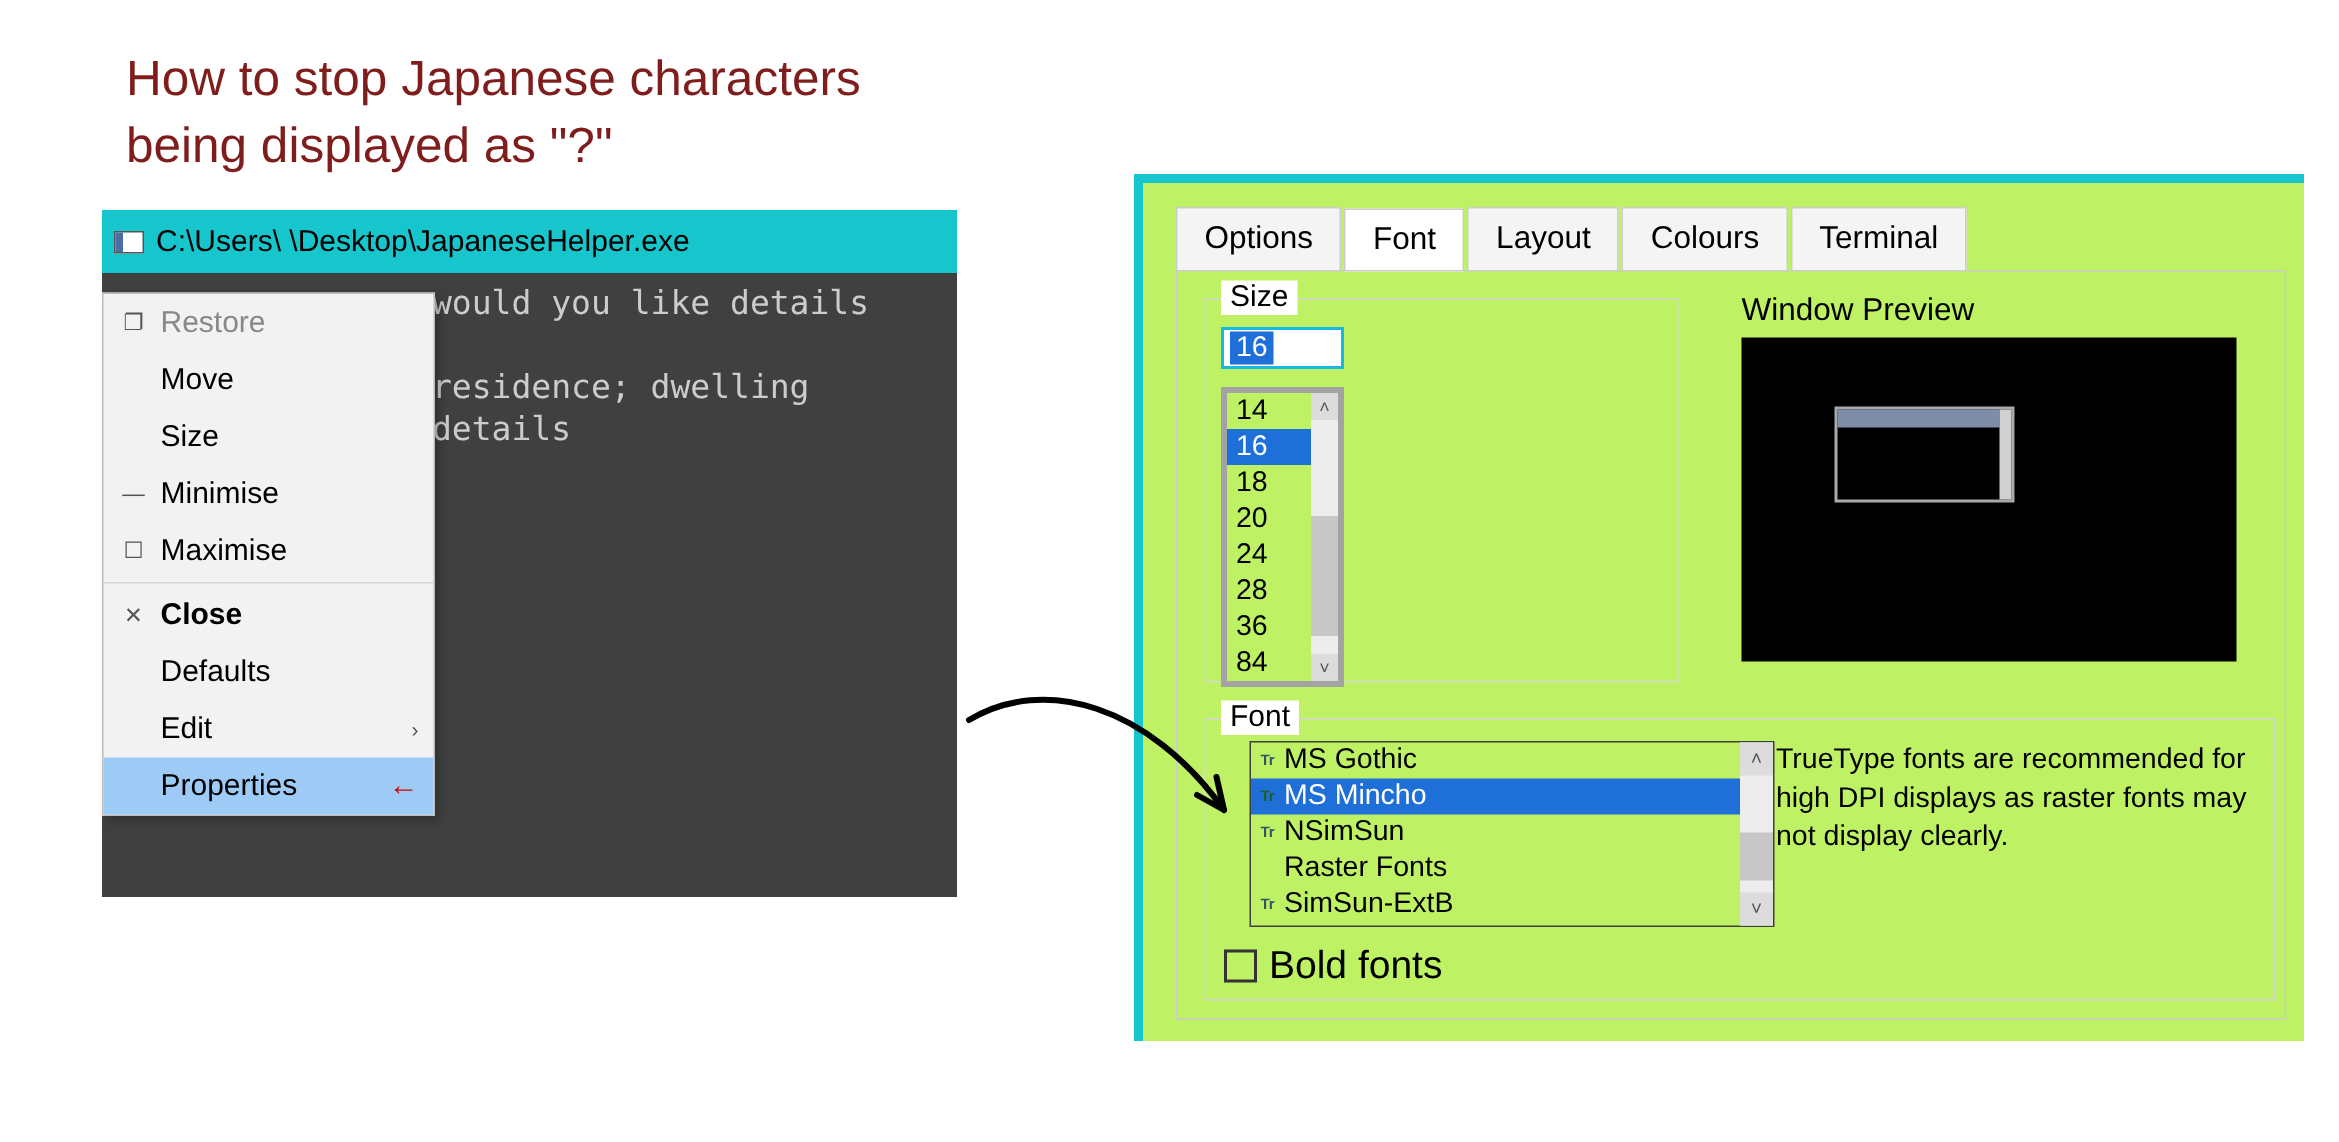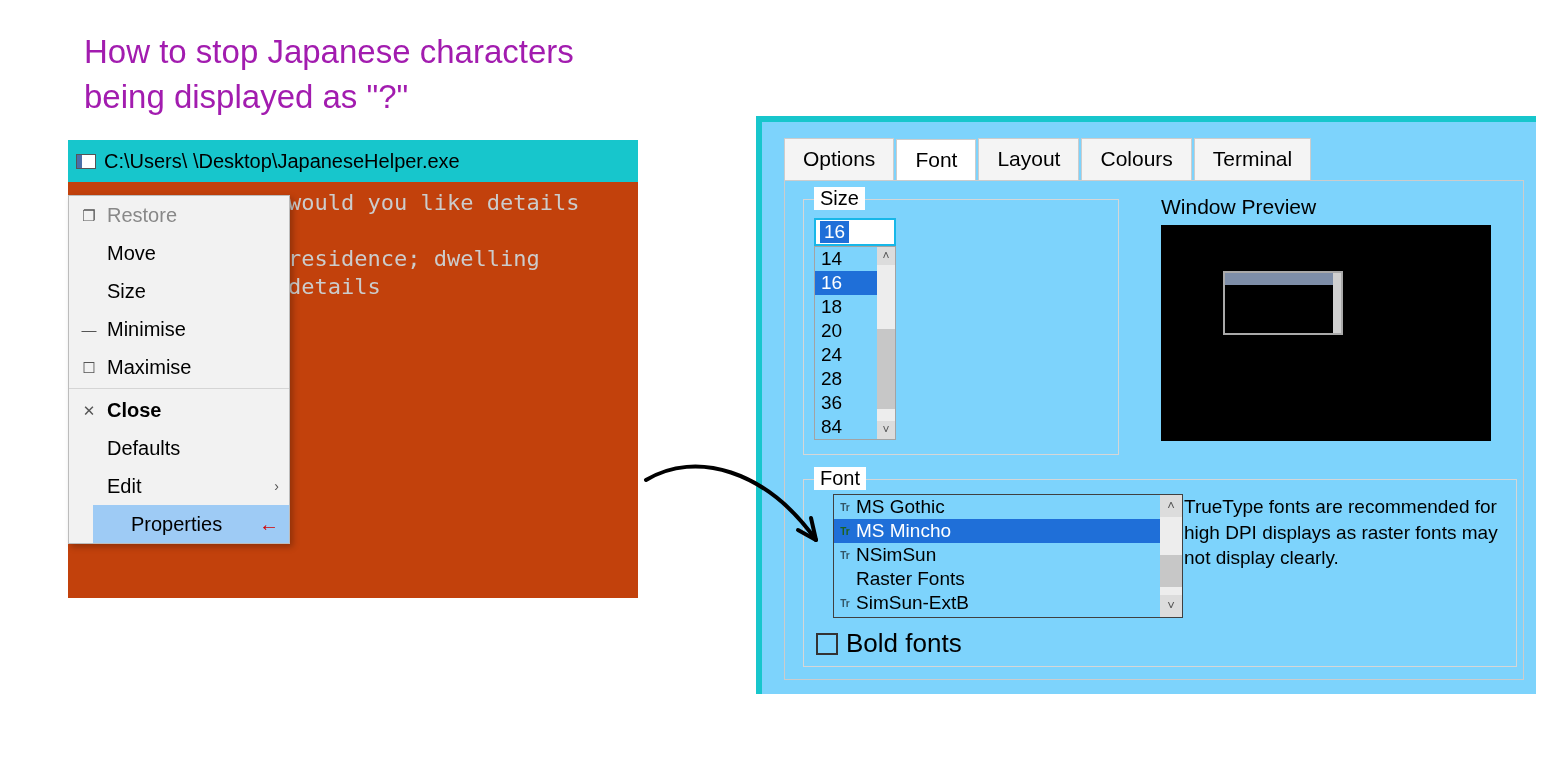--- a/index.html
+++ b/index.html
@@ -9,30 +9,30 @@
   width: 1559px;
   height: 761px;
   position: relative;
 }
 .heading {
   position: absolute;
   left: 84px;
   top: 30px;
   font-size: 33px;
   font-weight: 400;
-  color: #a21caf;
+  color: #7f1d1d;
   line-height: 1.35;
 }
 .console-window {
   position: absolute;
   left: 68px;
   top: 140px;
   width: 570px;
   height: 458px;
-  background: #c2410c;
+  background: #404040;
 }
 .console-titlebar {
   height: 42px;
   background: #17c6cc;
   display: flex;
   align-items: center;
   padding: 0 8px;
   color: #000;
   font-size: 20px;
 }
@@ -88,42 +88,42 @@
   align-items: center;
   margin-right: 6px;
   color: #555;
   font-size: 15px;
   line-height: 1;
 }
 .menu-item .mi-label { flex: 1; }
 .menu-item.disabled { color: #888; }
 .menu-item.bold .mi-label { font-weight: 700; color:#000; }
 .menu-sep { height: 1px; background: #d5d5d5; margin: 2px 0; }
-.menu-item.highlight { background: #9ecbf5; margin-left: 24px; }
+.menu-item.highlight { background: #9ecbf5; }
 .menu-item .chevron {
   position: absolute; right: 10px;
   color: #555;
   font-size: 14px;
 }
 .red-arrow {
   position: absolute;
   right: 10px;
   color: #d40000;
   font-weight: 700;
   font-size: 20px;
 }
 
 
 .props-dialog {
   position: absolute;
   left: 756px;
   top: 116px;
   width: 780px;
   height: 578px;
-  background: #7dd3fc;
+  background: #bef264;
   border-top: 6px solid #17c6cc;
   border-left: 6px solid #17c6cc;
 }
 .tabs {
   display: flex;
   gap: 0;
   margin: 16px 0 0 22px;
   font-size: 21px;
 }
 .tab {
@@ -172,23 +172,23 @@
   font-size: 19px;
   background: #fff;
 }
 .size-input-val {
   display: inline-block;
   background: #1f6fd8;
   color: #fff;
   padding: 0 4px;
 }
 .size-listbox {
-  margin-top: 0;
+  margin-top: 12px;
   width: 82px;
-  border: 1px solid #a3a3a3;
+  border: 4px solid #a3a3a3;
   font-size: 19px;
   position: relative;
 }
 .size-listbox .scroll {
   position: absolute; right: 0; top: 0; bottom: 0; width: 18px;
   background: #ededed;
 }
 .size-listbox .scroll .up, .size-listbox .scroll .dn {
   position: absolute; left: 0; width: 18px; height: 18px;
   background: #dcdcdc; color:#555; text-align: center;

